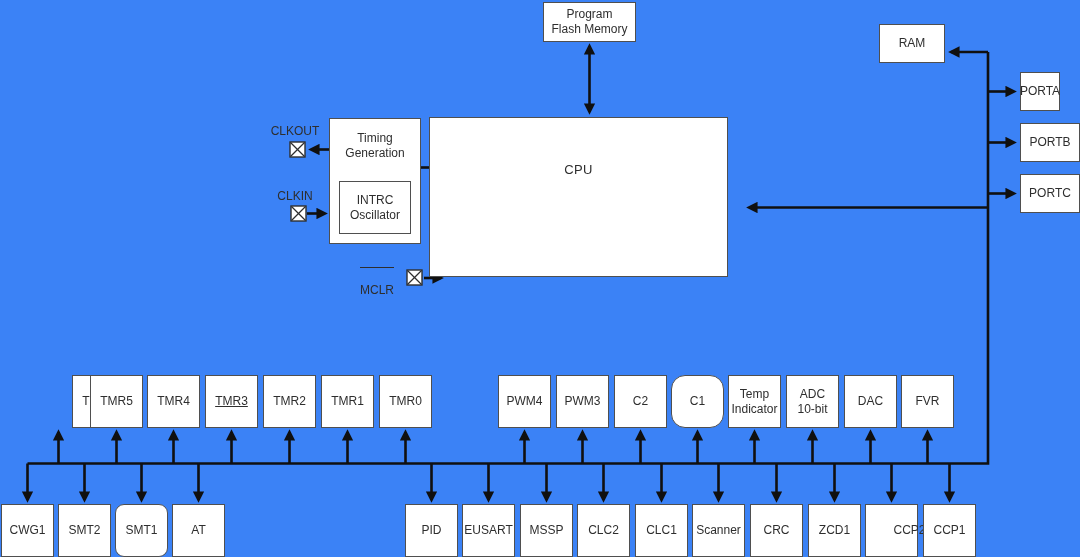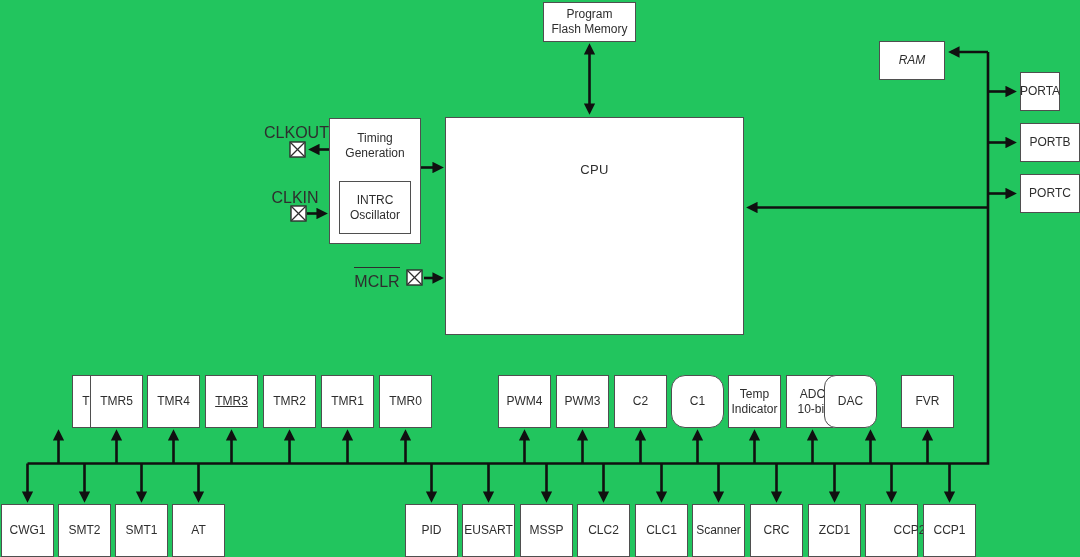--- a/index.html
+++ b/index.html
@@ -1,20 +1,20 @@
 <!DOCTYPE html>
 <html><head>
 <meta charset="utf-8">
 <style>
   html, body { margin: 0; padding: 0; background: #ffffff; }
   .stage {
     position: relative;
     width: 1080px;
     height: 557px;
-    background: #22c55e;
+    background: #3b82f6;
     font-family: "Liberation Sans", sans-serif;
     color: #2e2e2e;
     overflow: hidden;
   }
   .wires {
     position: absolute;
     left: 0; top: 0;
     width: 1080px; height: 557px;
     z-index: 1;
   }
@@ -42,35 +42,35 @@
     letter-spacing: .3px;
   }
   .box-timing {
     align-items: flex-start;
     padding-top: 12px;
   }
   .inner { z-index: 3; }
   .pin-label {
     position: absolute;
     z-index: 2;
-    font-size: 16px;
+    font-size: 12px;
     text-align: center;
     line-height: 1;
     color: #2e2e2e;
   }
   .pin-sym {
     position: absolute;
     z-index: 2;
     width: 17px; height: 17px;
   }
   .pin-sym svg { display: block; }
   .overline {
     display: inline-block;
     border-top: 1.5px solid #2e2e2e;
-    padding-top: 6px;
+    padding-top: 16px;
   }
 </style>
 </head>
 <body>
 
 <div class="stage">
 
   <svg class="wires" viewBox="0 0 1080 557" xmlns="http://www.w3.org/2000/svg">
     <defs>
       <marker id="ah" viewBox="0 0 10 10" refX="7.5" refY="5" markerWidth="4.4" markerHeight="4.4" markerUnits="strokeWidth" orient="auto-start-reverse">
@@ -131,25 +131,25 @@
         <line x1="776.5" y1="463.5" x2="776.5" y2="500" marker-end="url(#ah)"></line>
         <line x1="834.5" y1="463.5" x2="834.5" y2="500" marker-end="url(#ah)"></line>
         <line x1="891.5" y1="463.5" x2="891.5" y2="500" marker-end="url(#ah)"></line>
         <line x1="949.5" y1="463.5" x2="949.5" y2="500" marker-end="url(#ah)"></line>
       </g>
     </g>
   </svg>
 
   <div class="box" style="left:543px; top:2px; width:93px; height:40px;">Program
 Flash Memory</div>
-  <div class="box" style="left:879px; top:41px; width:66px; height:39px;font-style:italic;">RAM</div>
+  <div class="box" style="left:879px; top:24px; width:66px; height:39px;">RAM</div>
   <div class="box" style="left:1020px; top:72px; width:40px; height:39px;">PORTA</div>
   <div class="box" style="left:1020px; top:123px; width:60px; height:39px;">PORTB</div>
   <div class="box" style="left:1020px; top:174px; width:60px; height:39px;">PORTC</div>
-  <div class="box box-cpu" style="left:445px; top:117px; width:299px; height:218px;">CPU</div>
+  <div class="box box-cpu" style="left:429px; top:117px; width:299px; height:160px;">CPU</div>
   <div class="box box-timing" style="left:329px; top:118px; width:92px; height:126px;">Timing
 Generation</div>
   <div class="box inner" style="left:339px; top:181px; width:72px; height:53px;">INTRC
 Oscillator</div>
 
   <div class="pin-label" style="left:264px; top:125px; width:62px;">CLKOUT</div>
   <div class="pin-sym" style="left:289px; top:141px;">
     <svg width="17" height="17" viewBox="0 0 17 17">
       <rect x="1" y="1" width="15" height="15" fill="#ffffff" stroke="#2e2e2e" stroke-width="1.4"></rect>
       <line x1="1.5" y1="1.5" x2="15.5" y2="15.5" stroke="#2e2e2e" stroke-width="1.3"></line>
@@ -181,26 +181,26 @@
   <div class="box p" style="left:321px;">TMR1</div>
   <div class="box p" style="left:379px;">TMR0</div>
   <div class="box p" style="left:498px;">PWM4</div>
   <div class="box p" style="left:556px;">PWM3</div>
   <div class="box p" style="left:614px;">C2</div>
   <div class="box p" style="left:671px;border-radius:14px;">C1</div>
   <div class="box p" style="left:728px;">Temp
 Indicator</div>
   <div class="box p" style="left:786px;">ADC
 10-bit</div>
-  <div class="box p" style="left:824px;border-radius:12px;">DAC</div>
+  <div class="box p" style="left:844px;">DAC</div>
   <div class="box p" style="left:901px;">FVR</div>
 
   <div class="box q" style="left:1px;">CWG1</div>
   <div class="box q" style="left:58px;">SMT2</div>
-  <div class="box q" style="left:115px;">SMT1</div>
+  <div class="box q" style="left:115px;border-radius:9px;">SMT1</div>
   <div class="box q" style="left:172px;">AT</div>
   <div class="box q" style="left:405px;">PID</div>
   <div class="box q" style="left:462px;">EUSART</div>
   <div class="box q" style="left:520px;">MSSP</div>
   <div class="box q" style="left:577px;">CLC2</div>
   <div class="box q" style="left:635px;">CLC1</div>
   <div class="box q" style="left:692px;">Scanner</div>
   <div class="box q" style="left:750px;">CRC</div>
   <div class="box q" style="left:808px;">ZCD1</div>
   <div class="box q" style="left:865px;padding-left:36px;">CCP2</div>

